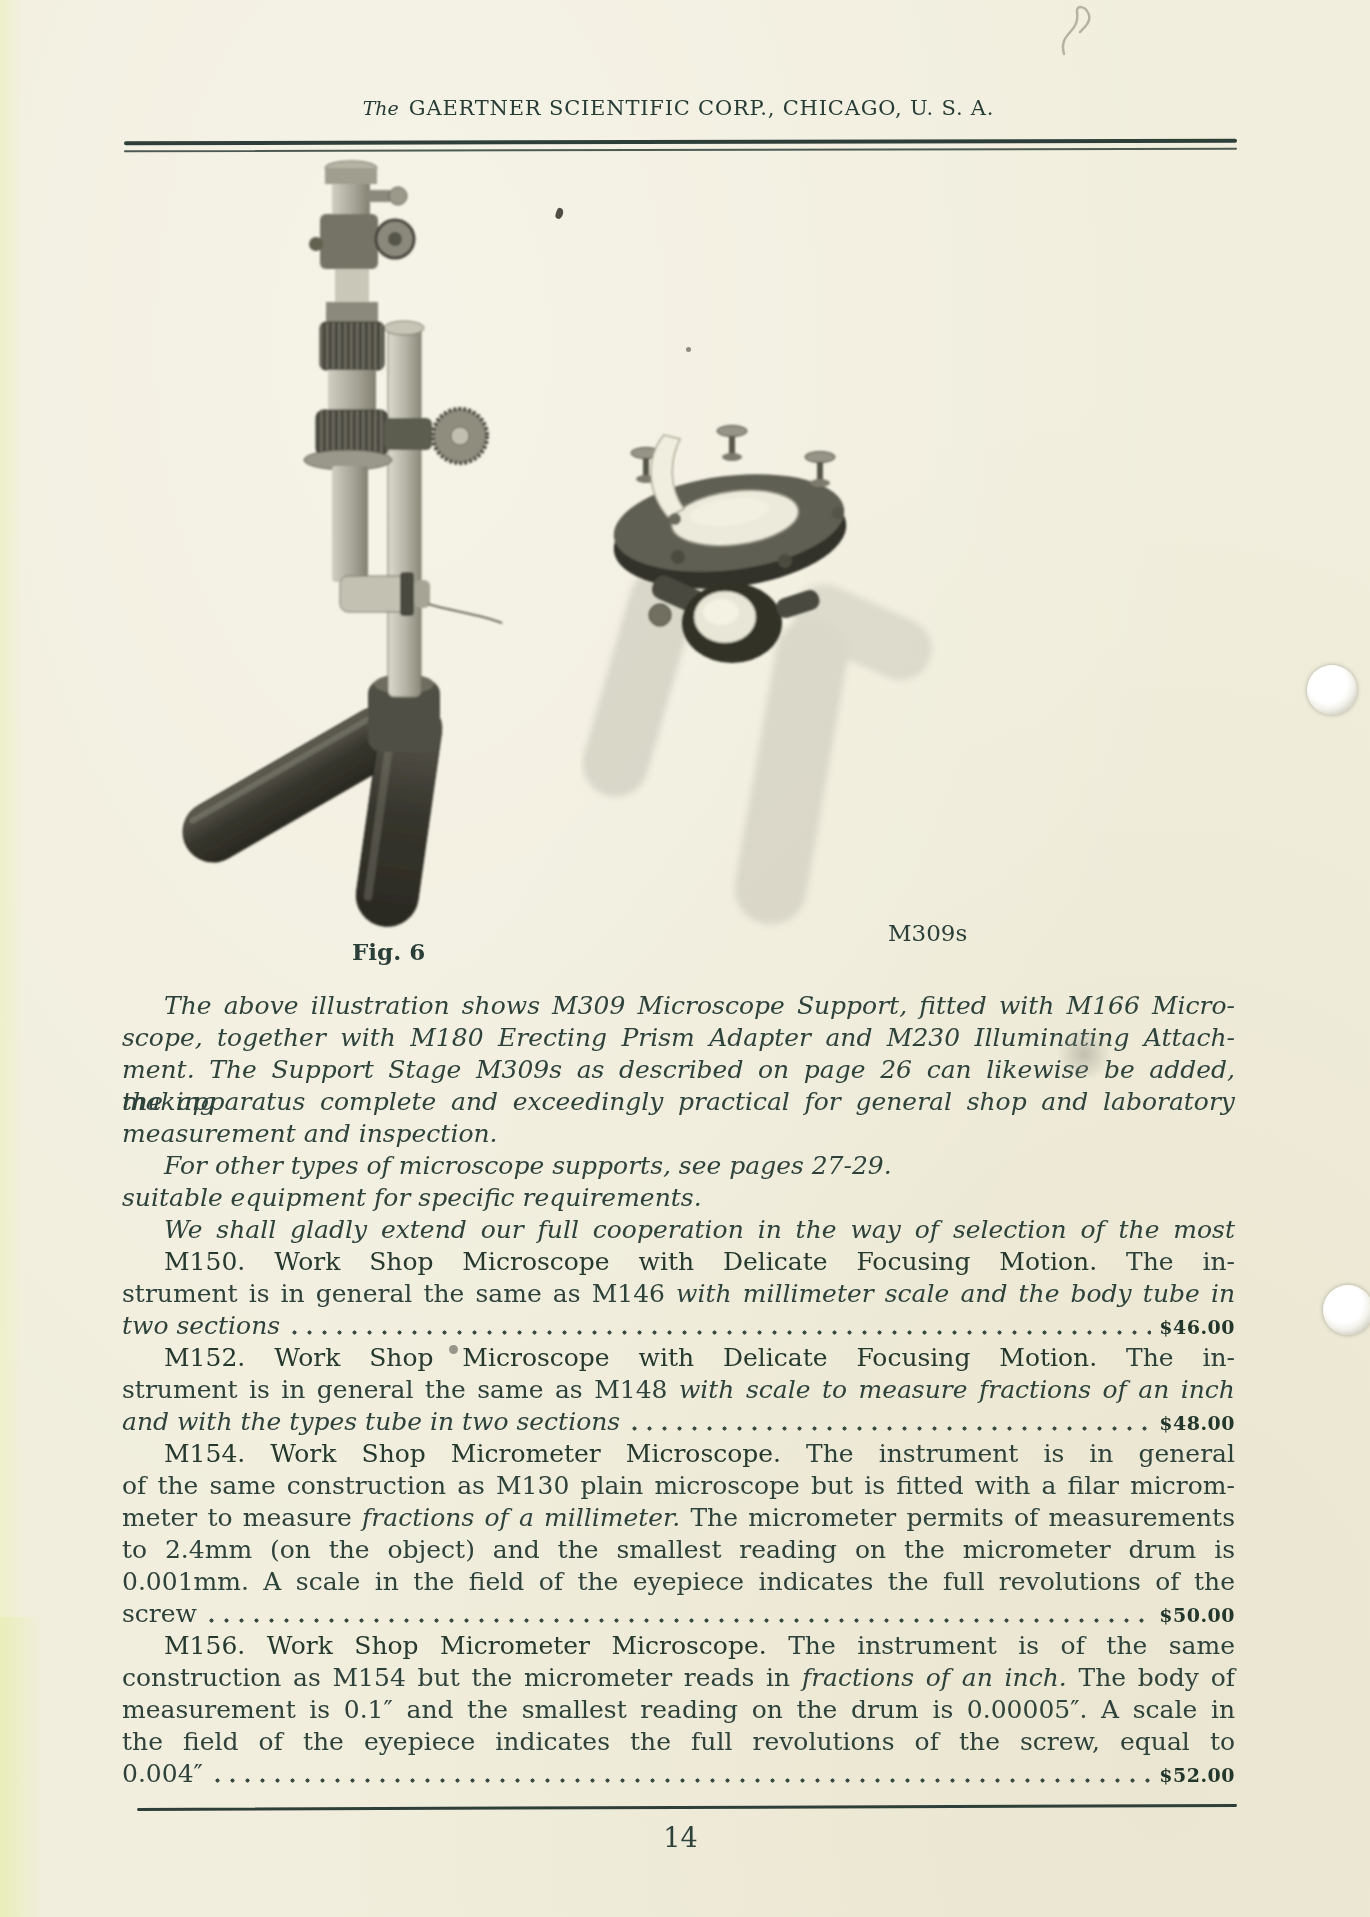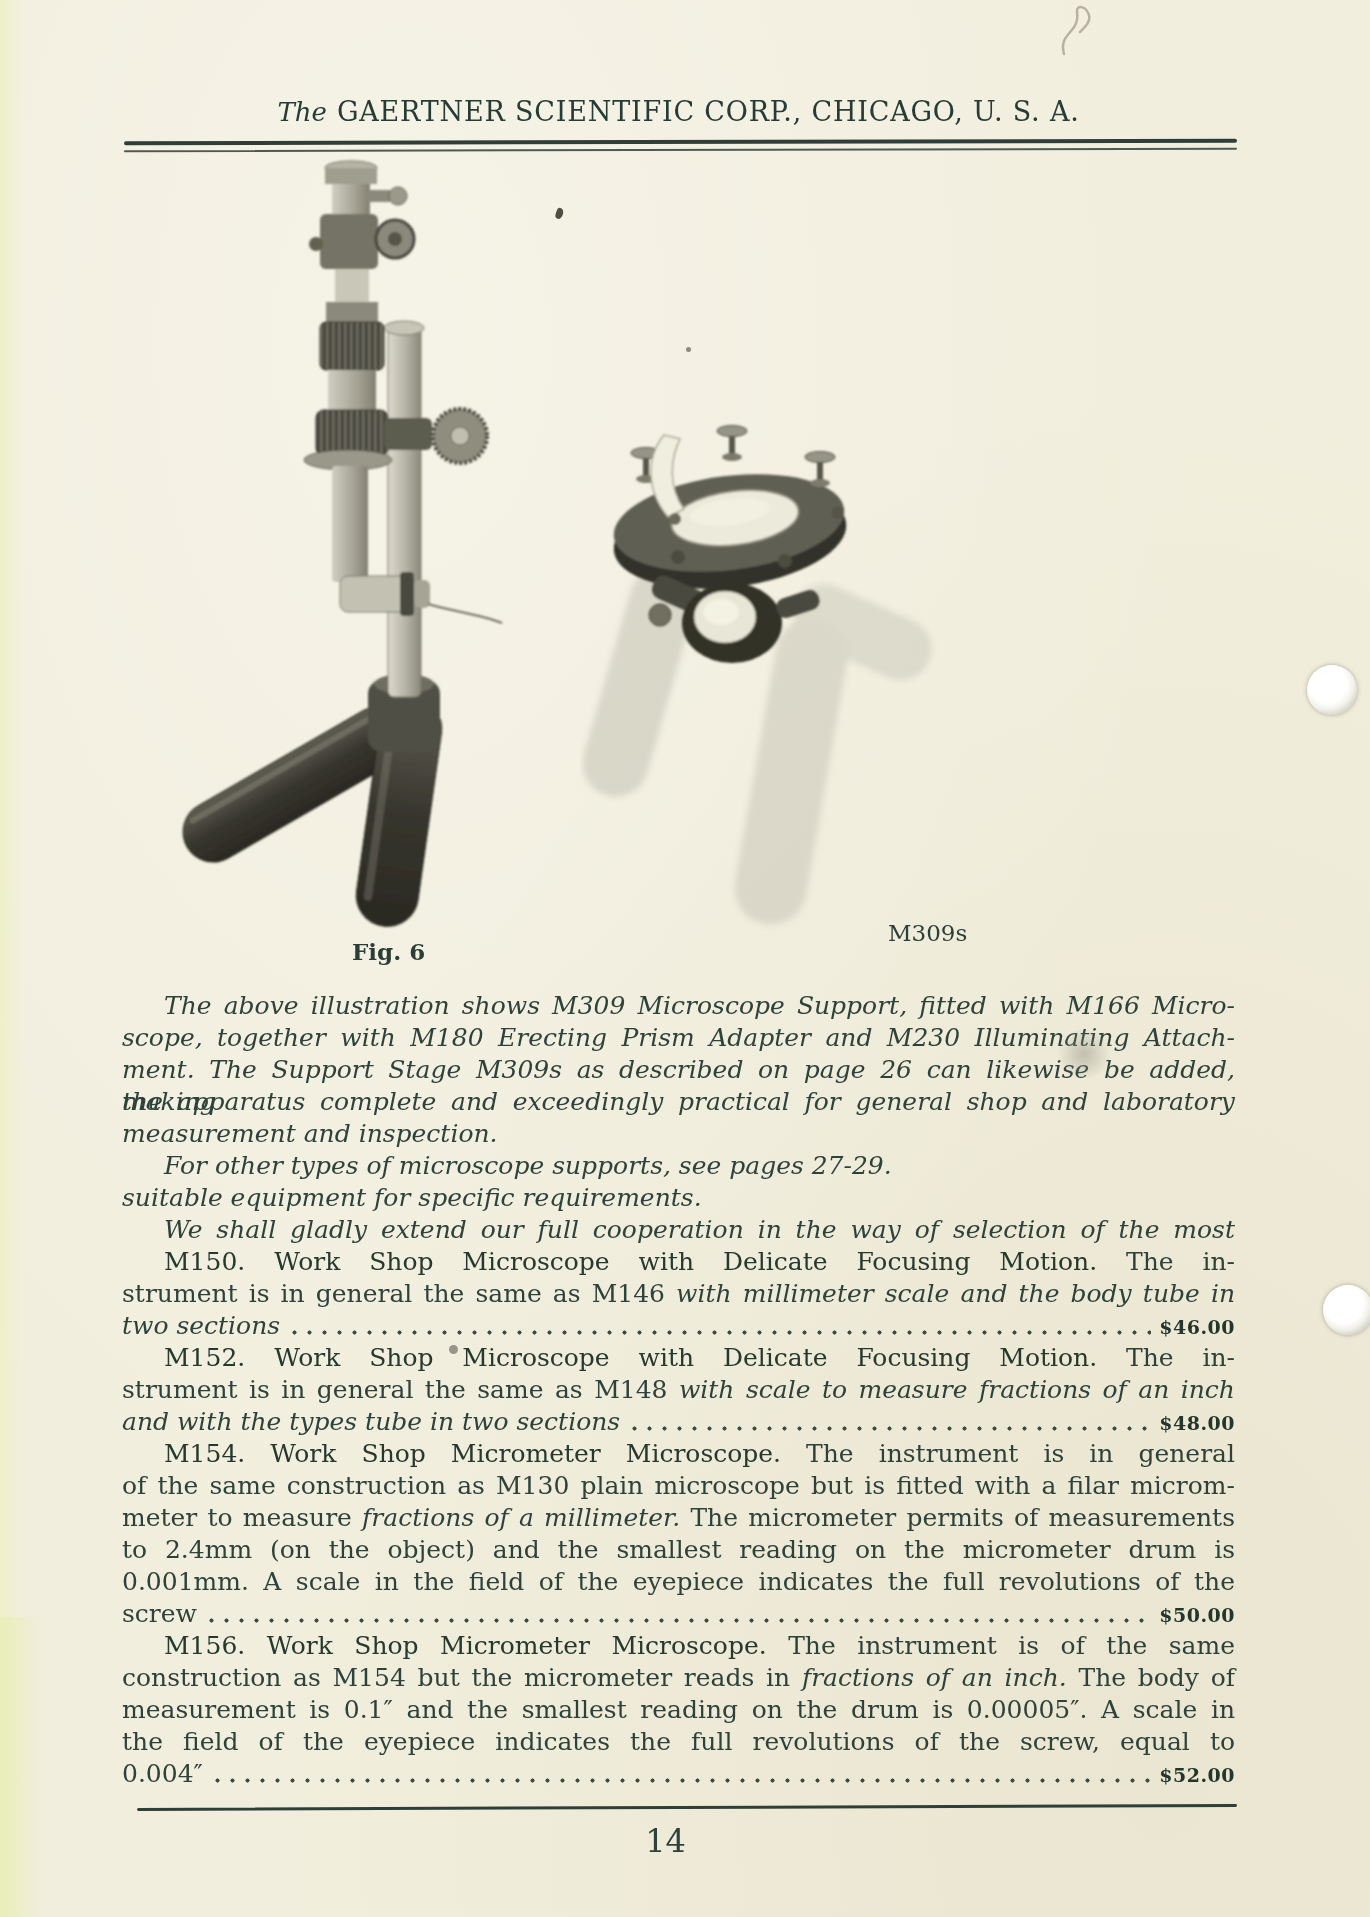--- a/index.html
+++ b/index.html
@@ -12,22 +12,22 @@
     font-family:"DejaVu Serif", serif; color:#2d413b;
   }
   .edge-tint { position:absolute; left:0; top:0; width:26px; height:100%;
     background:linear-gradient(90deg, #eef0c9 0%, rgba(238,240,201,0) 90%); }
   .edge-tint-bottom { position:absolute; left:0; bottom:0; width:44px; height:300px;
     background:linear-gradient(90deg, rgba(233,238,186,.9), rgba(233,238,186,0)); }
 
   
   .header { position:absolute; left:122px; top:96px; width:1113px; text-align:center;
     color:#273c36; white-space:nowrap; }
-  .header .the { font-style:italic; font-size:26px; margin-right:10px; }
-  .header .title { font-size:27px; letter-spacing:.8px; }
+  .header .the { font-style:italic; font-size:19px; margin-right:10px; }
+  .header .title { font-size:21px; letter-spacing:.8px; }
   .rule { position:absolute; background:#2e3f39; border-radius:2px; }
   .rt1 { left:124px; top:140px; width:1113px; height:4px; transform:rotate(-.12deg); }
   .rt2 { left:124px; top:149px; width:1113px; height:2px; opacity:.85; transform:rotate(-.12deg); }
   .rb  { left:137px; top:1806px; width:1100px; height:3px; transform:rotate(-.2deg); }
 
   
   .fig { position:absolute; }
   .cap { position:absolute; color:#2b3f39; font-size:23px; white-space:nowrap; }
   .cap-fig1 { left:352px; top:938px; font-weight:bold; }
   .cap-m309s { left:888px; top:920px;text-align:right; }
@@ -40,22 +40,22 @@
   .ind  { text-indent:42px; }
   .leader { display:flex; align-items:baseline;text-align:center; }
   .sb { font-weight:normal; color:#26392f; }
   .si { font-style:italic; }
   .dots { flex:1 1 auto; height:6px; align-self:flex-end; margin:0 8px 6px 12px;
     background-image:radial-gradient(circle at 2.5px 2.5px, #3a4c44 1.8px, rgba(0,0,0,0) 2.3px);
     background-size:15px 6px; background-repeat:repeat-x; }
   .price { font-weight:bold; font-size:19px; letter-spacing:.5px; color:#23362c; }
 
   
-  .pagenum { position:absolute; left:109px; top:1822px; width:1113px;
-    text-align:center; font-size:32px; color:#2e423c; }
+  .pagenum { position:absolute; left:124px; top:1822px; width:1113px;
+    text-align:center; font-size:27px; color:#2e423c; }
 
   
   .hole { position:absolute; width:50px; height:50px; border-radius:50%;
     background:radial-gradient(circle at 42% 38%, #ffffff 45%, #f2f1ea 60%, #c9c7bb 82%, #a3a193 100%);
     box-shadow:0 0 4px rgba(110,108,95,.55); }
   .hole1 { left:1307px; top:665px; }
   .hole2 { left:1323px; top:1285px; }
   .smudge { position:absolute; left:1054px; top:1030px; width:60px; height:48px; border-radius:50%;
     background:radial-gradient(circle, rgba(150,148,136,.5), rgba(150,148,136,0) 70%); }
   .speck { position:absolute; border-radius:50%; }

